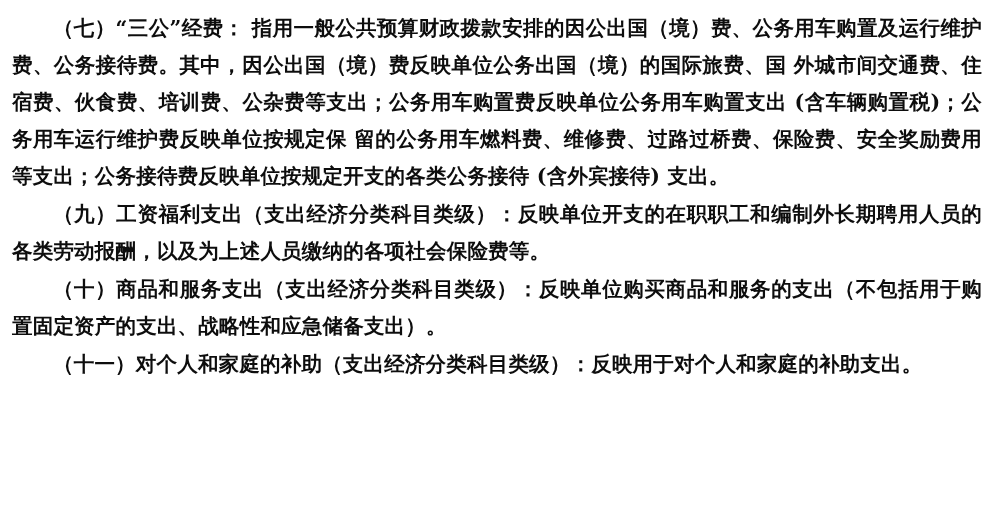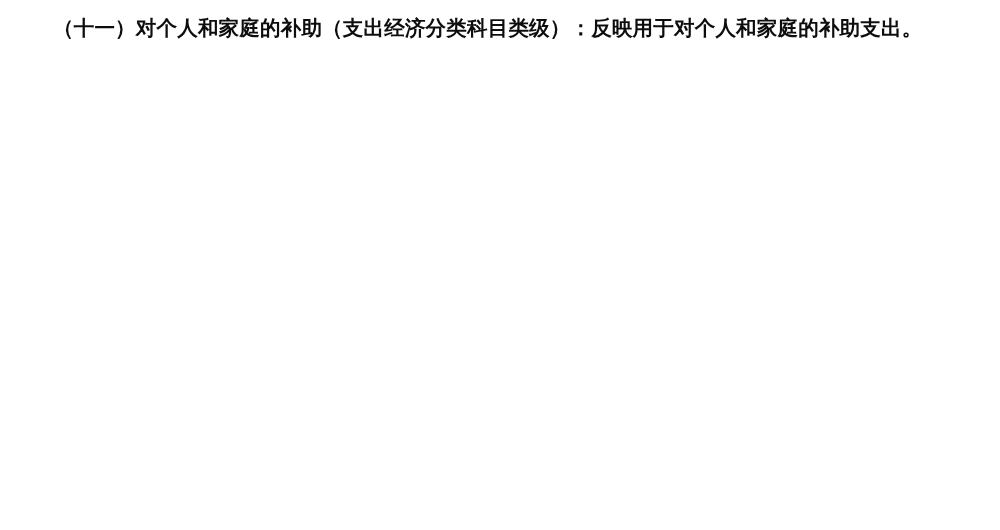--- a/index.html
+++ b/index.html
@@ -33,14 +33,17 @@
     font-weight: 600;
   }
   .para + .para {
     margin-top: 1px;
   }
 </style>
 </head>
 <body>
 
 <div id="document-page">
+  <p class="para">（七）“三公”经费：  指用一般公共预算财政拨款安排的因公出国（境）费、公务用车购置及运行维护费、公务接待费。其中，因公出国（境）费反映单位公务出国（境）的国际旅费、国 外城市间交通费、住宿费、伙食费、培训费、公杂费等支出；公务用车购置费反映单位公务用车购置支出 (含车辆购置税)；公务用车运行维护费反映单位按规定保 留的公务用车燃料费、维修费、过路过桥费、保险费、安全奖励费用等支出；公务接待费反映单位按规定开支的各类公务接待 (含外宾接待) 支出。</p>
+  <p class="para">（九）工资福利支出（支出经济分类科目类级）：反映单位开支的在职职工和编制外长期聘用人员的各类劳动报酬，以及为上述人员缴纳的各项社会保险费等。</p>
+  <p class="para">（十）商品和服务支出（支出经济分类科目类级）：反映单位购买商品和服务的支出（不包括用于购置固定资产的支出、战略性和应急储备支出）。</p>
   <p class="para">（十一）对个人和家庭的补助（支出经济分类科目类级）：反映用于对个人和家庭的补助支出。</p>
 </div>
 
 </body></html>

